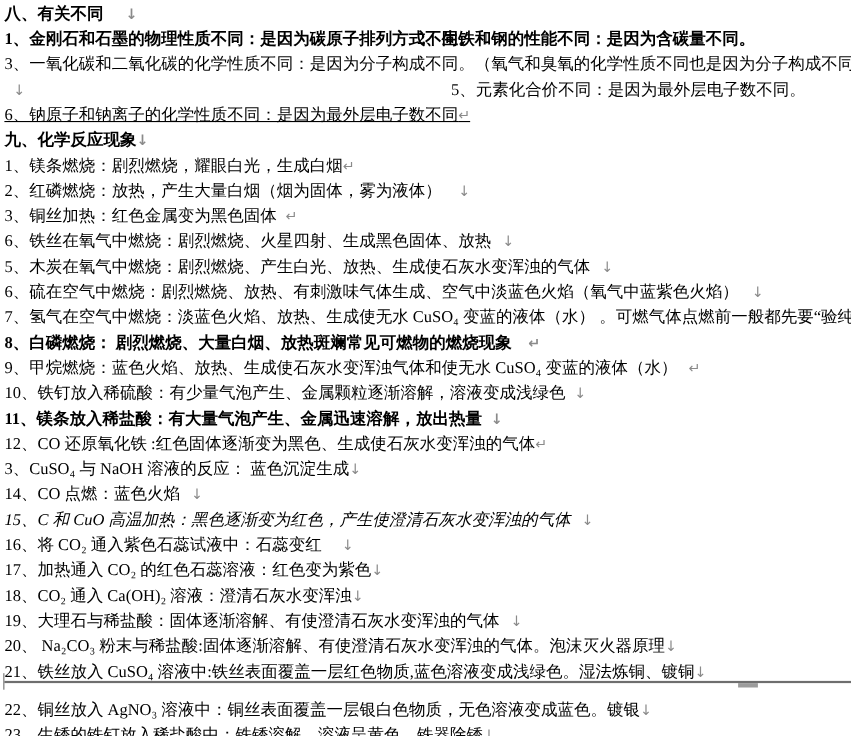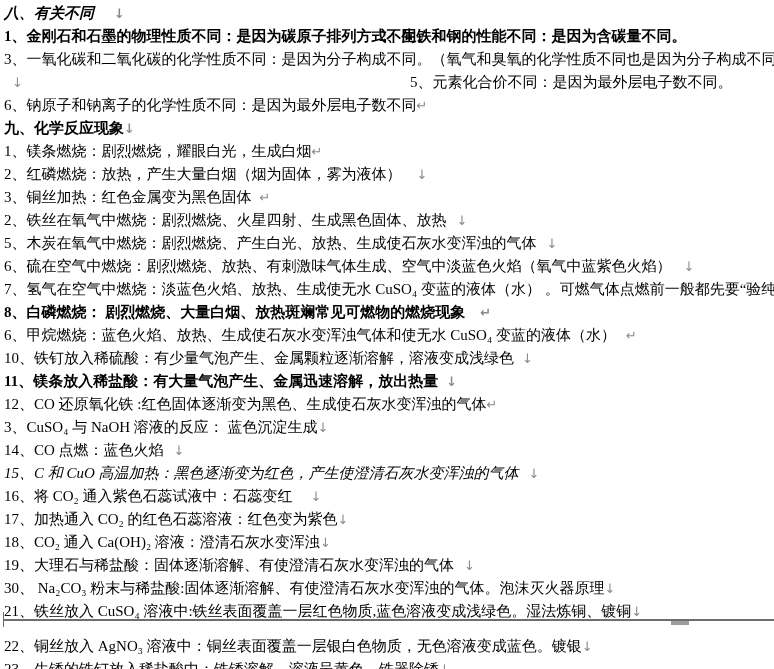--- a/index.html
+++ b/index.html
@@ -41,46 +41,46 @@
   .pb-handle{
     position:absolute;left:671px;top:2px;
     width:18px;height:4px;background:#9c9c9c;
   }
 </style>
 </head>
 <body>
 
 <div class="doc">
   <div id="lines">
-      <div class="line heading" style="top: 2px; font-style: italic;"><span class="seg">八、有关不同</span><span class="mark" style="margin-left: 20px;">↓</span></div>
+      <div class="line heading" style="top: 2px;"><span class="seg">八、有关不同</span><span class="mark" style="margin-left: 20px;">↓</span></div>
       <div class="line" style="top: 25px; font-weight: bold;"><span class="seg">1、金刚石和石墨的物理性质不同：是因为碳原子排列方式不同。</span><span class="seg abs" style="left: 375px;">2、生铁和钢的性能不同：是因为含碳量不同。</span><span class="mark" style="margin-left: 5px;">↓</span></div>
       <div class="line" style="top: 48px;"><span class="seg">3、一氧化碳和二氧化碳的化学性质不同：是因为分子构成不同。（氧气和臭氧的化学性质不同也是因为分子构成不同）</span></div>
       <div class="line" style="top: 71px;"><span class="seg abs" style="left: 406px;">5、元素化合价不同：是因为最外层电子数不同。</span><span class="mark" style="margin-left: 8px;">↓</span></div>
-      <div class="line" style="top: 94px;"><span class="seg">6、钠原子和钠离子的化学性质不同：是因为最外层电子数不同</span><span class="mark" style="margin-left: 0px;">↵</span></div>
+      <div class="line" style="top: 94px; text-decoration: underline;"><span class="seg">6、钠原子和钠离子的化学性质不同：是因为最外层电子数不同</span><span class="mark" style="margin-left: 0px;">↵</span></div>
       <div class="line heading" style="top: 117px;"><span class="seg">九、化学反应现象</span><span class="mark" style="margin-left: 0px;">↓</span></div>
       <div class="line" style="top: 140px;"><span class="seg">1、镁条燃烧：剧烈燃烧，耀眼白光，生成白烟</span><span class="mark" style="margin-left: 0px;">↵</span></div>
       <div class="line" style="top: 163px;"><span class="seg">2、红磷燃烧：放热，产生大量白烟（烟为固体，雾为液体）</span><span class="mark" style="margin-left: 15px;">↓</span></div>
       <div class="line" style="top: 186px;"><span class="seg">3、铜丝加热：红色金属变为黑色固体</span><span class="mark" style="margin-left: 8px;">↵</span></div>
-      <div class="line" style="top: 209px;"><span class="seg">2、铁丝在氧气中燃烧：剧烈燃烧、火星四射、生成黑色固体、放热</span><span class="mark" style="margin-left: 10px;">↓</span></div>
+      <div class="line" style="top: 209px;"><span class="seg">6、铁丝在氧气中燃烧：剧烈燃烧、火星四射、生成黑色固体、放热</span><span class="mark" style="margin-left: 10px;">↓</span></div>
       <div class="line" style="top: 232px;"><span class="seg">5、木炭在氧气中燃烧：剧烈燃烧、产生白光、放热、生成使石灰水变浑浊的气体</span><span class="mark" style="margin-left: 10px;">↓</span></div>
       <div class="line" style="top: 255px;"><span class="seg">6、硫在空气中燃烧：剧烈燃烧、放热、有刺激味气体生成、空气中淡蓝色火焰（氧气中蓝紫色火焰）</span><span class="mark" style="margin-left: 12px;">↓</span></div>
       <div class="line" style="top: 278px;"><span class="seg">7、氢气在空气中燃烧：淡蓝色火焰、放热、生成使无水 CuSO₄ 变蓝的液体（水） 。可燃气体点燃前一般都先要“验纯”。</span></div>
       <div class="line" style="top: 301px; font-weight: bold;"><span class="seg">8、白磷燃烧： 剧烈燃烧、大量白烟、放热斑斓常见可燃物的燃烧现象</span><span class="mark" style="margin-left: 15px;">↵</span></div>
-      <div class="line" style="top: 324px;"><span class="seg">6、甲烷燃烧：蓝色火焰、放热、生成使石灰水变浑浊气体和使无水 CuSO₄ 变蓝的液体（水）</span><span class="mark" style="margin-left: 10px;">↵</span></div>
+      <div class="line" style="top: 324px;"><span class="seg">9、甲烷燃烧：蓝色火焰、放热、生成使石灰水变浑浊气体和使无水 CuSO₄ 变蓝的液体（水）</span><span class="mark" style="margin-left: 10px;">↵</span></div>
       <div class="line" style="top: 347px;"><span class="seg">10、铁钉放入稀硫酸：有少量气泡产生、金属颗粒逐渐溶解，溶液变成浅绿色</span><span class="mark" style="margin-left: 8px;">↓</span></div>
       <div class="line" style="top: 370px; font-weight: bold;"><span class="seg">11、镁条放入稀盐酸：有大量气泡产生、金属迅速溶解，放出热量</span><span class="mark" style="margin-left: 8px;">↓</span></div>
       <div class="line" style="top: 393px; text-align: right;"><span class="seg">12、CO 还原氧化铁 :红色固体逐渐变为黑色、生成使石灰水变浑浊的气体</span><span class="mark" style="margin-left: 0px;">↵</span></div>
       <div class="line" style="top: 416px;"><span class="seg">3、CuSO₄ 与 NaOH 溶液的反应： 蓝色沉淀生成</span><span class="mark" style="margin-left: 0px;">↓</span></div>
       <div class="line" style="top: 439px;"><span class="seg">14、CO 点燃：蓝色火焰</span><span class="mark" style="margin-left: 10px;">↓</span></div>
       <div class="line" style="top: 462px; font-style: italic;"><span class="seg">15、C 和 CuO 高温加热：黑色逐渐变为红色，产生使澄清石灰水变浑浊的气体</span><span class="mark" style="margin-left: 10px;">↓</span></div>
       <div class="line" style="top: 485px;"><span class="seg">16、将 CO₂ 通入紫色石蕊试液中：石蕊变红</span><span class="mark" style="margin-left: 18px;">↓</span></div>
       <div class="line" style="top: 508px;"><span class="seg">17、加热通入 CO₂ 的红色石蕊溶液：红色变为紫色</span><span class="mark" style="margin-left: 0px;">↓</span></div>
       <div class="line" style="top: 531px;"><span class="seg">18、CO₂ 通入 Ca(OH)₂ 溶液：澄清石灰水变浑浊</span><span class="mark" style="margin-left: 0px;">↓</span></div>
       <div class="line" style="top: 554px;"><span class="seg">19、大理石与稀盐酸：固体逐渐溶解、有使澄清石灰水变浑浊的气体</span><span class="mark" style="margin-left: 10px;">↓</span></div>
-      <div class="line" style="top: 577px;"><span class="seg">30、 Na₂CO₃ 粉末与稀盐酸:固体逐渐溶解、有使澄清石灰水变浑浊的气体。泡沫灭火器原理</span><span class="mark" style="margin-left: 0px;">↓</span></div>
+      <div class="line" style="top: 577px;"><span class="seg">20、 Na₂CO₃ 粉末与稀盐酸:固体逐渐溶解、有使澄清石灰水变浑浊的气体。泡沫灭火器原理</span><span class="mark" style="margin-left: 0px;">↓</span></div>
       <div class="line" style="top: 600px;"><span class="seg">21、铁丝放入 CuSO₄ 溶液中:铁丝表面覆盖一层红色物质,蓝色溶液变成浅绿色。湿法炼铜、镀铜</span><span class="mark" style="margin-left: 0px;">↓</span></div>
       <div class="pbreak" style="top: 619px;">
         <span class="pb-line"></span>
         <span class="pb-tick"></span>
         <span class="pb-handle"></span>
       </div>
       <div class="line" style="top: 635px;"><span class="seg">22、铜丝放入 AgNO₃ 溶液中：铜丝表面覆盖一层银白色物质，无色溶液变成蓝色。镀银</span><span class="mark" style="margin-left: 0px;">↓</span></div>
       <div class="line" style="top: 658px;"><span class="seg">23、生锈的铁钉放入稀盐酸中：铁锈溶解、溶液呈黄色。铁器除锈</span><span class="mark" style="margin-left: 0px;">↓</span></div>
     </div>
 </div>

